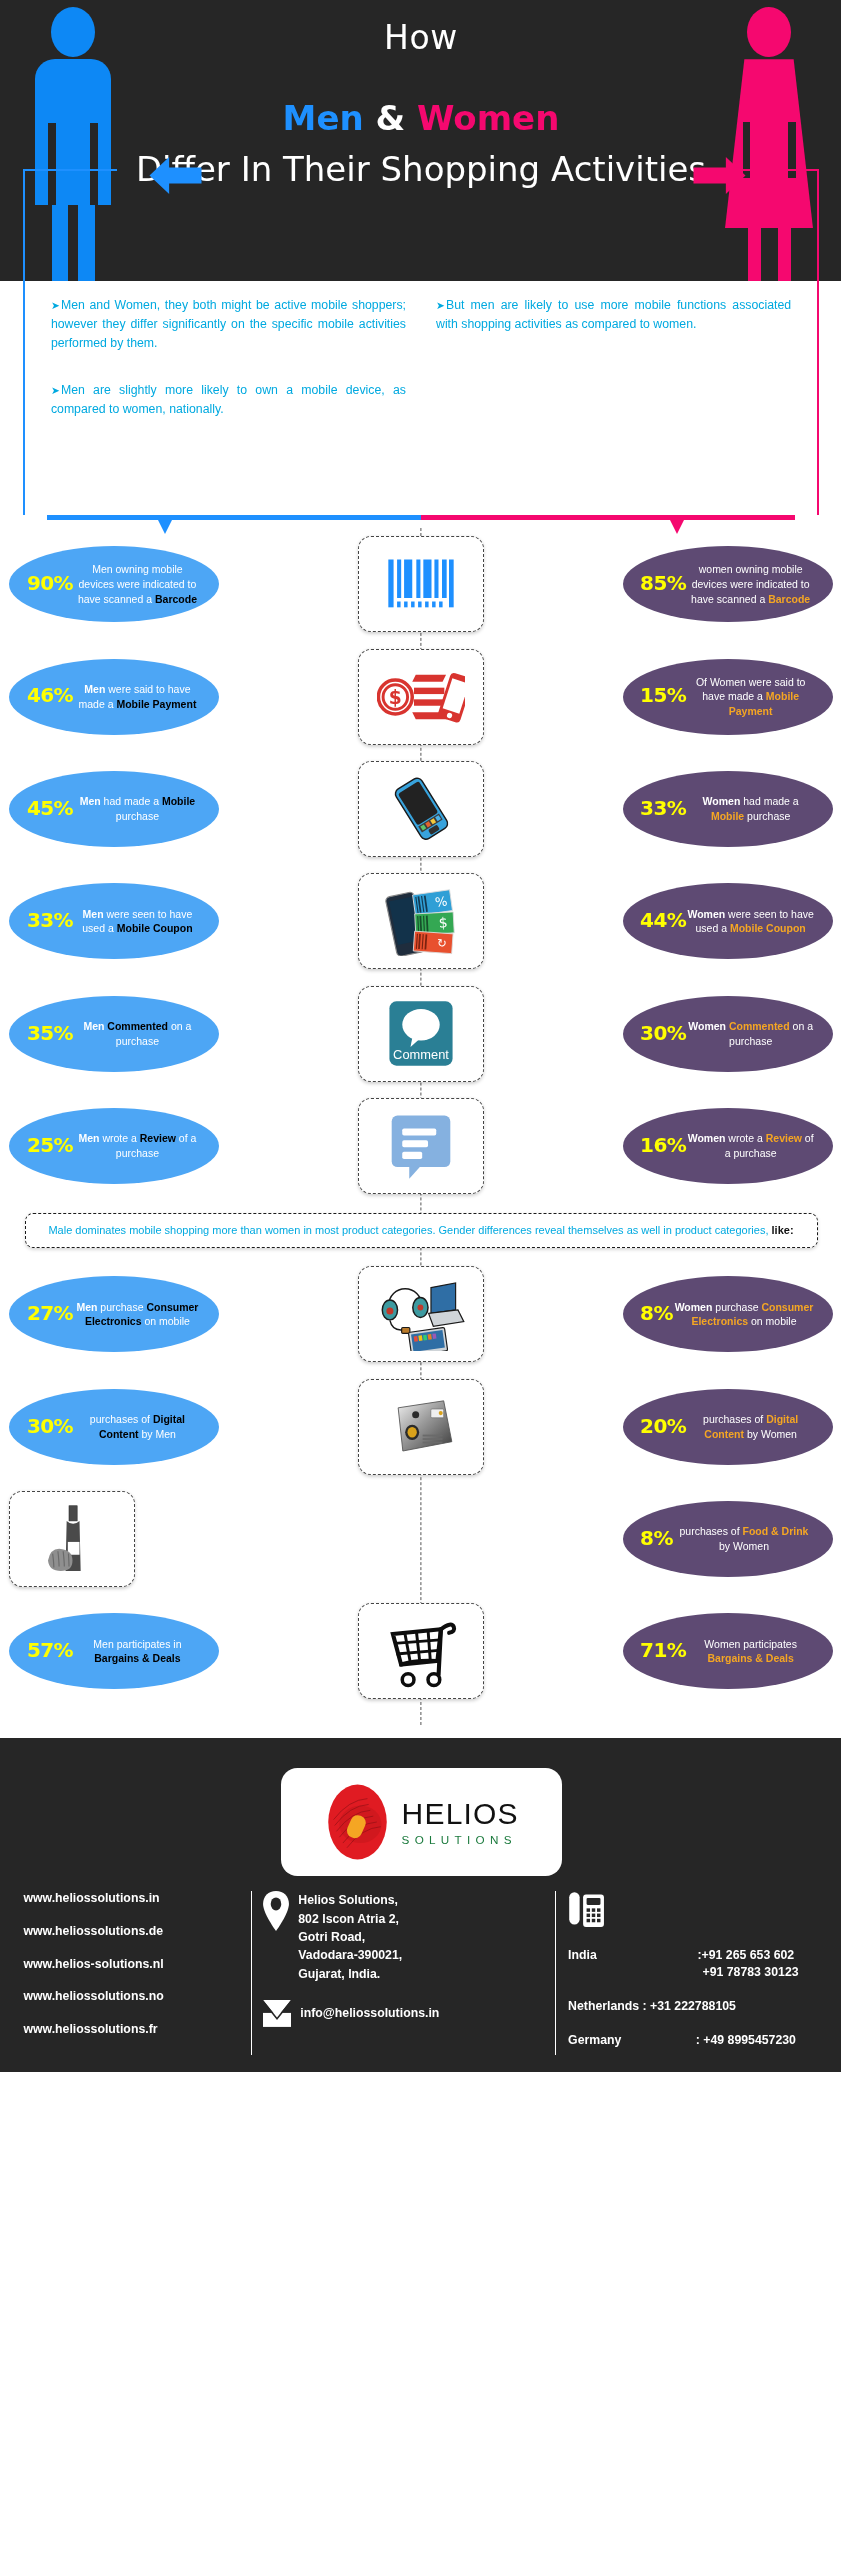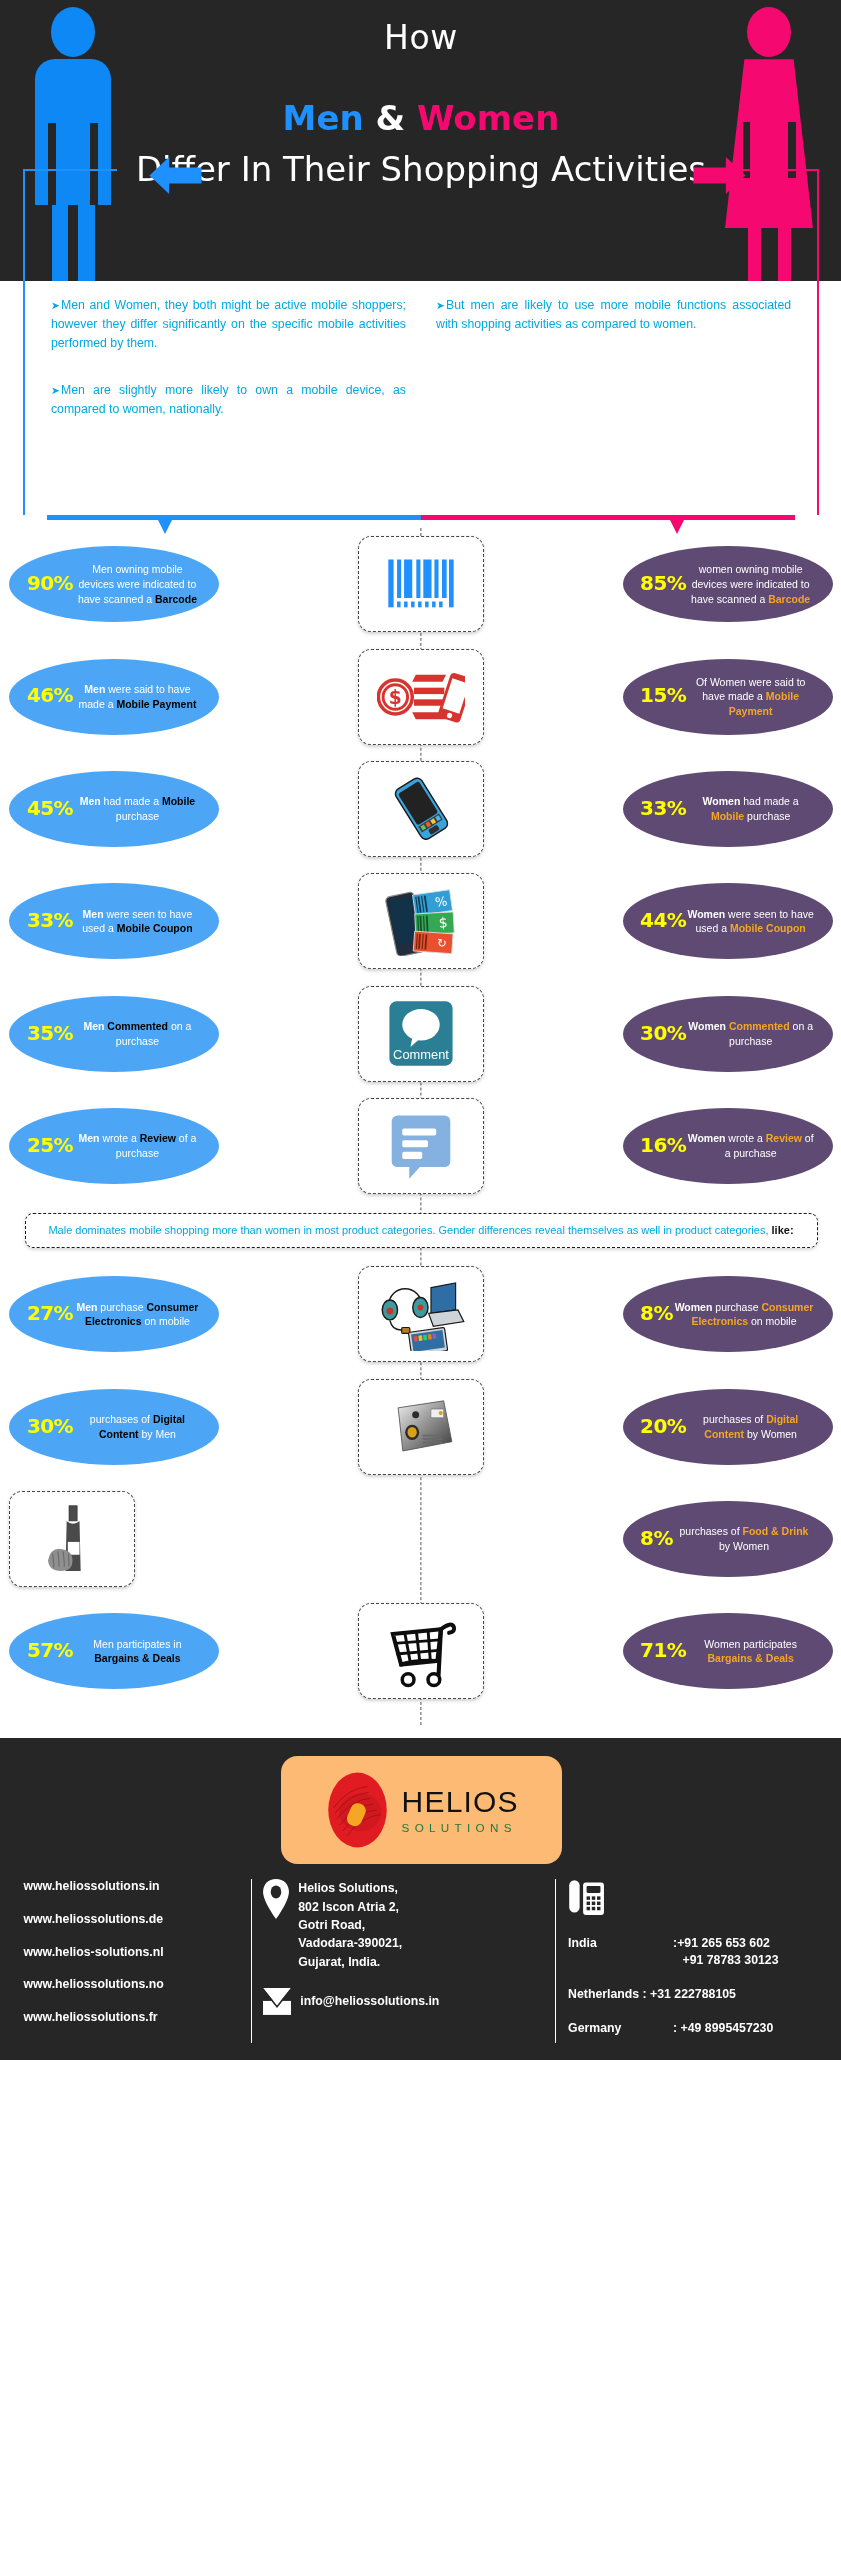--- a/index.html
+++ b/index.html
@@ -181,22 +181,22 @@
     color:#00a9e0;
     font-size: 11px;
     line-height: 1.5;
     box-shadow: 0 1.8px 3.5px rgba(0,0,0,0.15);
   }
   .note b { color:#111; }
 
   
   .footer { background:#262626; padding: 14px 0 17.5px; margin-top: 13px; }
   .logo-card {
-    width: 281px; margin: 4px auto 15px;
-    background:#fdba74; border-radius: 16.4px;
+    width: 281px; margin: 16px auto 15px;
+    background:#ffffff; border-radius: 16.4px;
     display:flex; align-items:center; justify-content:center; gap: 9.4px;
     padding: 13px 15px;
   }
   .logo-mark { width: 69px; height: 82px; }
   .logo-text { line-height: 1; }
   .logo-h { font-size: 30px; letter-spacing: 1.2px; color:#111; font-family:"Liberation Sans", sans-serif; }
   .logo-s { font-size: 11.7px; letter-spacing: 5.3px; color:#1b7a3d; margin-top: 4.7px; font-family:"Liberation Sans", sans-serif; }
 
   .fcols { display:flex; padding: 0 23.4px; color:#fff; }
   .fcol-sites { width: 228px; padding-right: 5.8px; }
@@ -208,21 +208,21 @@
     font-family:"Liberation Sans", sans-serif;
   }
   .addr-block { display:flex; gap: 9.4px; align-items:flex-start; }
   .addr-text { font-size: 12.3px; font-weight:bold; line-height:1.5; }
   .mail-block { display:flex; gap: 9.4px; align-items:center; }
   .mail-text { font-size: 12.3px; font-weight:bold; }
 
   .phone-rows { margin-top: 10.5px; }
   .prow { display:flex; font-size: 12.3px; font-weight:bold; margin-bottom: 3.5px; }
   .prow .lbl { width: 105px; }
-  .prow .val { flex:1; text-align:left; }
+  .prow .val { flex:1; text-align:center; }
   .prow.indent .lbl { width:105px; }
   .prow.indent .val { padding-left: 9.4px; }
   .gap { height: 16.4px; }
 </style>
 </head>
 <body>
 
 <div class="page">
 
   <div class="header">

